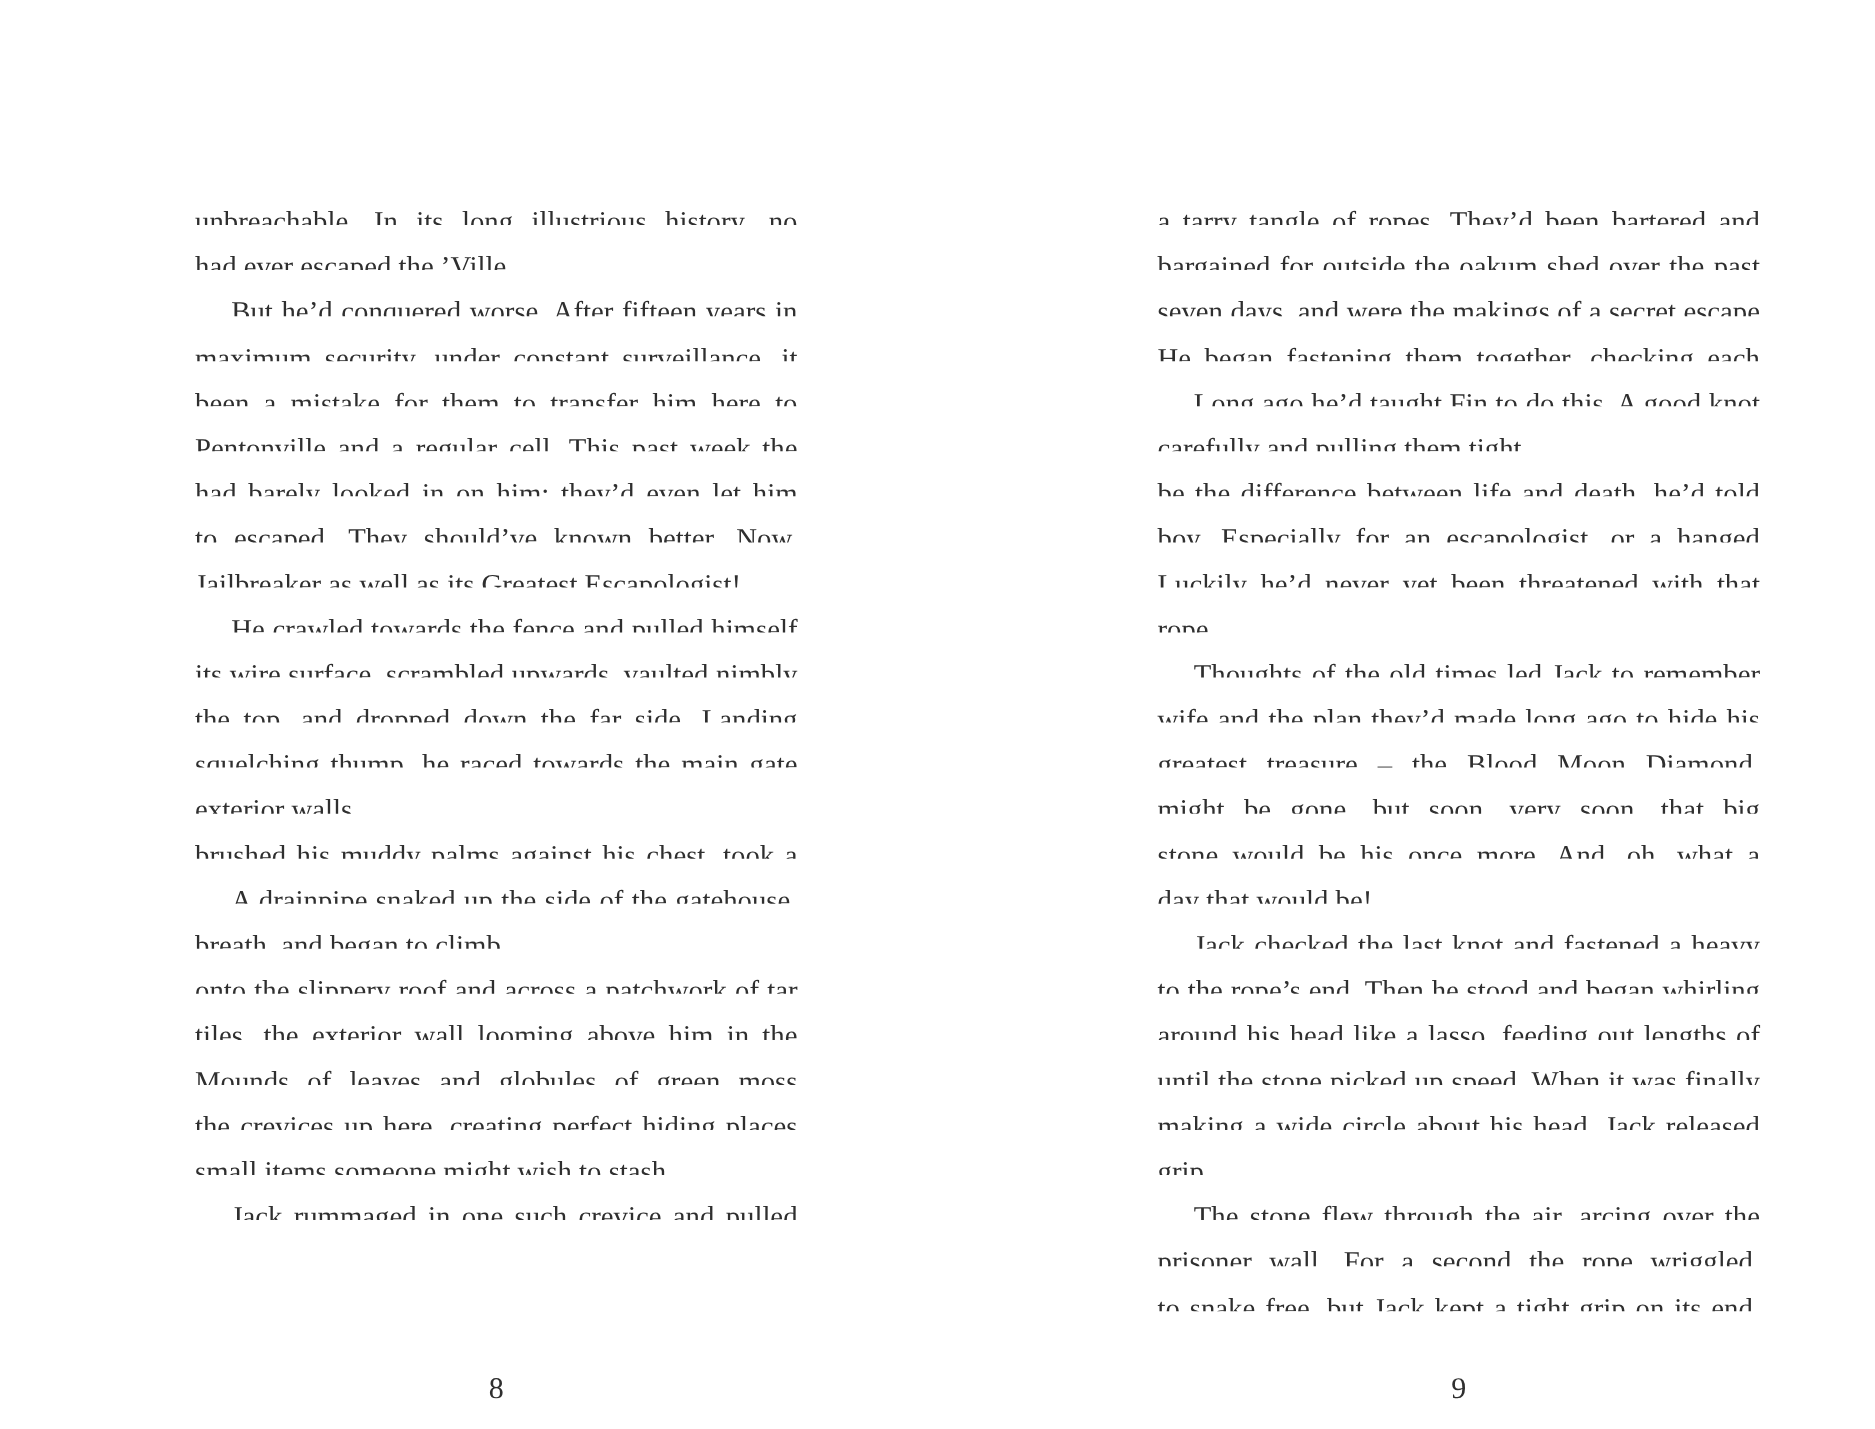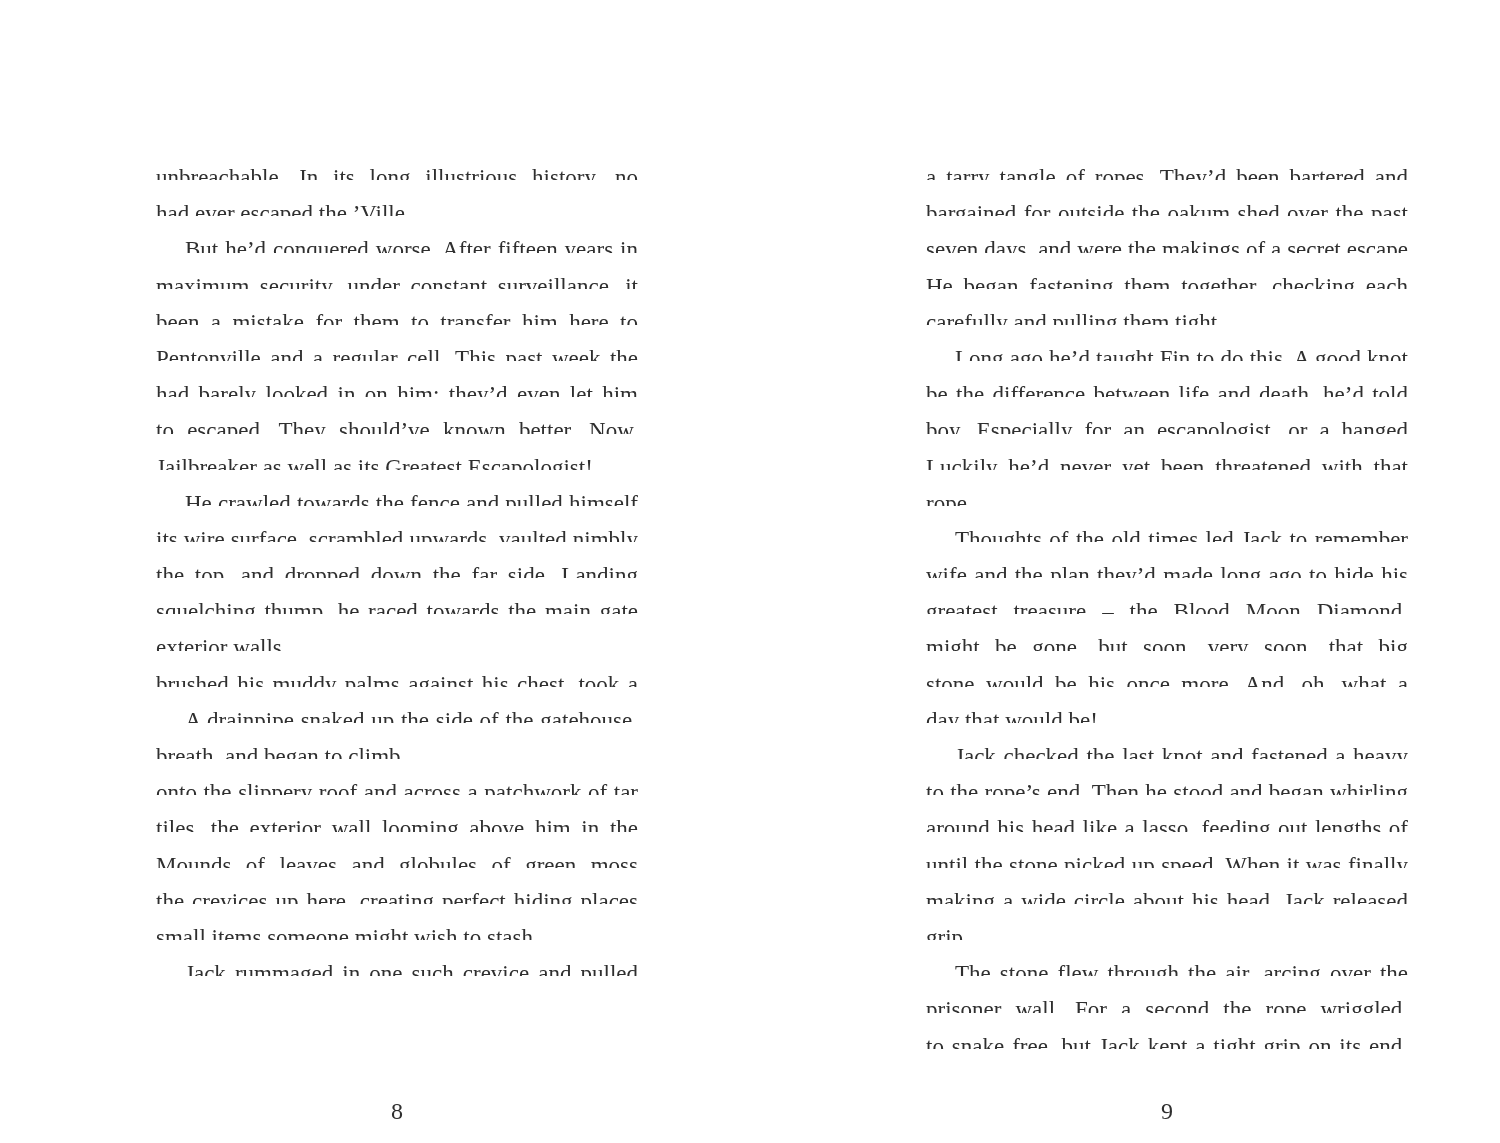--- a/index.html
+++ b/index.html
@@ -90,22 +90,22 @@
       </div>
     <div class="page-number">8</div>
   </section>
 
   <section class="page page-right">
     <div class="text-block">
         <div class="line">a tarry tangle of ropes. They’d been bartered and</div>
         <div class="line">bargained for outside the oakum shed over the past</div>
         <div class="line">seven days, and were the makings of a secret escape kit.</div>
         <div class="line">He began fastening them together, checking each knot</div>
+        <div class="line indented">Long ago he’d taught Fin to do this. A good knot can</div>
         <div class="line para-end">carefully and pulling them tight.</div>
-        <div class="line indented">Long ago he’d taught Fin to do this. A good knot can</div>
         <div class="line">be the difference between life and death, he’d told the</div>
         <div class="line">boy. Especially for an escapologist, or a hanged man.</div>
         <div class="line">Luckily he’d never yet been threatened with that final</div>
         <div class="line para-end">rope.</div>
         <div class="line indented">Thoughts of the old times led Jack to remember his</div>
         <div class="line">wife and the plan they’d made long ago to hide his</div>
         <div class="line">greatest treasure – the Blood Moon Diamond. Artemisia</div>
         <div class="line">might be gone, but soon, very soon, that big beautiful</div>
         <div class="line">stone would be his once more. And, oh, what a diamond</div>
         <div class="line para-end">day that would be!</div>

